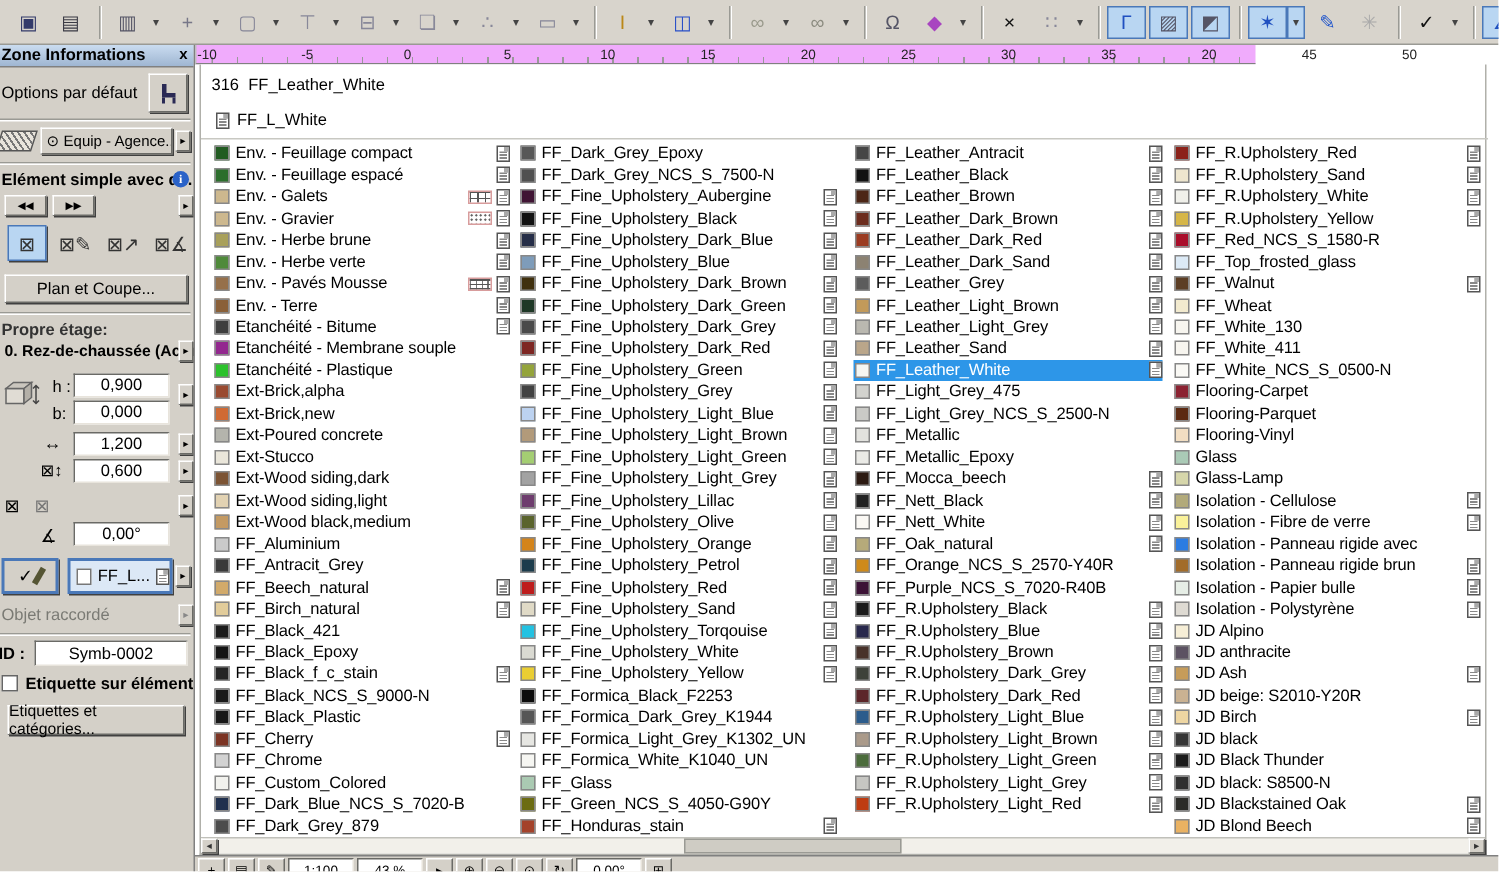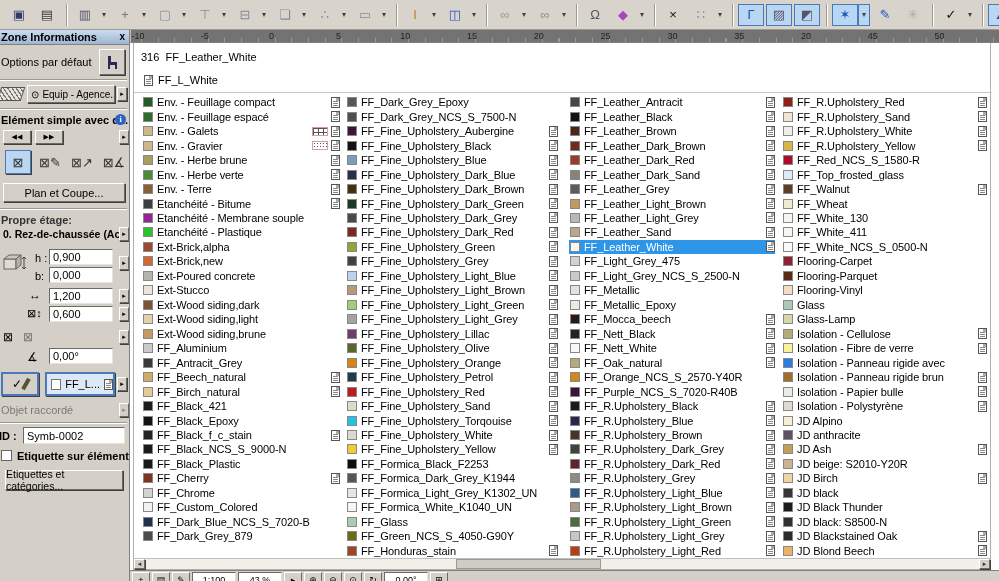--- a/index.html
+++ b/index.html
@@ -11,40 +11,40 @@
              border-bottom:1px solid #9a9a94; display:flex; align-items:center; padding-left:6px; }
   .tgroup { display:flex; align-items:center; margin-right:2px; }
   .tbtn { min-width:26px; height:22px; display:flex; align-items:center; justify-content:center;
           border:1px solid transparent; font-size:13px; line-height:1; }
   .tdd  { width:12px; height:22px; display:flex; align-items:center; justify-content:center;
           border:1px solid transparent; font-size:8px; color:#444; }
   .tbtn.act, .tdd.act { background:#b9d6f2; border:1px solid #4a78b8; }
   .tsep { width:2px; height:22px; border-left:1px solid #9a9a94; border-right:1px solid #ffffff; margin:0 4px; }
 
   
-  #ruler { position:absolute; left:130px; top:30px; width:869px; height:13px; background:#737373;
+  #ruler { position:absolute; left:130px; top:30px; width:707px; height:13px; background:#f0abfc;
            border-bottom:1px solid #808080; border-left:1px solid #c0c0c0; }
   #ruler .ticks { position:absolute; left:10px; right:0; bottom:0; height:4px;
            background:repeating-linear-gradient(to right, #999 0 1px, transparent 1px 16.7px); }
   .rnum { position:absolute; top:1px; transform:translateX(-50%); font-size:9px; color:#222; }
 
   
   #panel { position:absolute; left:0; top:30px; width:130px; height:551px; background:#d4d0c8;
            border-right:1px solid #808080; overflow:hidden; }
   #panel-inner { position:absolute; left:-3px; top:0; width:133px; height:551px; }
   #panel-title { position:absolute; left:0; top:0; width:133px; height:15px;
            background:linear-gradient(#cadcf0,#9fb6d2); border-bottom:1px solid #808080;
            font-weight:bold; font-size:11px; color:#000; padding:1px 0 0 4px; }
   #panel-close { position:absolute; right:5px; top:1px; font-size:10px; font-weight:bold; color:#000; }
   .plabel { position:absolute; font-size:11px; color:#000; white-space:nowrap; }
   .pgray  { color:#7a7a74; }
   .raised { background:#d4d0c8; border:1px solid; border-color:#fff #6a6a66 #6a6a66 #fff;
             box-shadow:1px 1px 0 #404040; display:flex; align-items:center; justify-content:center; }
   input.fld { background:#fff; border:1px solid; border-color:#6a6a66 #e8e4dc #e8e4dc #6a6a66;
-            font-size:11px; font-family:"Liberation Sans",sans-serif; padding:0 3px; width:100%; height:100%; }
+            font-size:11px; font-family:"Liberation Sans",sans-serif; padding:0 3px; width:100%; height:100%;text-align:center; }
   .flyout { position:absolute; width:10px; height:14px; font-size:7px; }
   .viewbtn { position:absolute; width:26px; height:24px; font-size:13px; color:#333; }
   .viewbtn.sel { background:#b9d6f2; border-color:#4a78b8; }
   .psep { position:absolute; left:2px; width:128px; height:2px; border-top:1px solid #9a9a94; border-bottom:1px solid #fff; }
   .infoicon { display:inline-block; width:11px; height:11px; border-radius:50%; background:#2a62c8; color:#fff;
             font-size:8px; font-weight:bold; text-align:center; line-height:11px; font-family:"Liberation Serif",serif; }
 
   
   #main { position:absolute; left:130px; top:43px; width:869px; height:538px; background:#fff; }
   #popup { position:absolute; left:3px; top:0; width:858px; height:527px; background:#fff;
@@ -408,20 +408,26 @@
           <div class="mrow" title="Env. - Herbe brune">
             <span class="sw" style="background: rgb(168, 160, 90);"></span>
             <span class="mname">Env. - Herbe brune</span>
             <span class="doc"></span>
           </div>
           <div class="mrow" title="Env. - Herbe verte">
             <span class="sw" style="background: rgb(79, 138, 58);"></span>
             <span class="mname">Env. - Herbe verte</span>
             <span class="doc"></span>
           </div>
+          <div class="mrow" title="Env. - Pavés Mousse">
+            <span class="sw" style="background: rgb(150, 112, 74);"></span>
+            <span class="mname">Env. - Pavés Mousse</span>
+            <span class="hatch brick"></span>
+            <span class="doc"></span>
+          </div>
           <div class="mrow" title="Env. - Terre">
             <span class="sw" style="background: rgb(138, 96, 56);"></span>
             <span class="mname">Env. - Terre</span>
             <span class="doc"></span>
           </div>
           <div class="mrow" title="Etanchéité - Bitume">
             <span class="sw" style="background: rgb(62, 62, 62);"></span>
             <span class="mname">Etanchéité - Bitume</span>
             <span class="doc"></span>
           </div>
@@ -452,21 +458,21 @@
           <div class="mrow" title="Ext-Wood siding,dark">
             <span class="sw" style="background: rgb(124, 84, 52);"></span>
             <span class="mname">Ext-Wood siding,dark</span>
           </div>
           <div class="mrow" title="Ext-Wood siding,light">
             <span class="sw" style="background: rgb(226, 210, 178);"></span>
             <span class="mname">Ext-Wood siding,light</span>
           </div>
           <div class="mrow" title="Ext-Wood siding,medium">
             <span class="sw" style="background: rgb(196, 154, 98);"></span>
-            <span class="mname">Ext-Wood siding,brune</span>
+            <span class="mname">Ext-Wood black,medium</span>
           </div>
           <div class="mrow" title="FF_Aluminium">
             <span class="sw" style="background: rgb(202, 202, 202);"></span>
             <span class="mname">FF_Aluminium</span>
           </div>
           <div class="mrow" title="FF_Antracit_Grey">
             <span class="sw" style="background: rgb(58, 58, 58);"></span>
             <span class="mname">FF_Antracit_Grey</span>
           </div>
           <div class="mrow" title="FF_Beech_natural">
@@ -534,28 +540,28 @@
           <div class="mrow" title="FF_Fine_Upholstery_Aubergine">
             <span class="sw" style="background: rgb(64, 20, 52);"></span>
             <span class="mname">FF_Fine_Upholstery_Aubergine</span>
             <span class="doc"></span>
           </div>
           <div class="mrow" title="FF_Fine_Upholstery_Black">
             <span class="sw" style="background: rgb(18, 18, 18);"></span>
             <span class="mname">FF_Fine_Upholstery_Black</span>
             <span class="doc"></span>
           </div>
+          <div class="mrow" title="FF_Fine_Upholstery_Dark_Blue">
+            <span class="sw" style="background: rgb(38, 46, 72);"></span>
+            <span class="mname">FF_Fine_Upholstery_Dark_Blue</span>
+            <span class="doc"></span>
+          </div>
           <div class="mrow" title="FF_Fine_Upholstery_Blue">
             <span class="sw" style="background: rgb(126, 156, 186);"></span>
             <span class="mname">FF_Fine_Upholstery_Blue</span>
-            <span class="doc"></span>
-          </div>
-          <div class="mrow" title="FF_Fine_Upholstery_Dark_Blue">
-            <span class="sw" style="background: rgb(38, 46, 72);"></span>
-            <span class="mname">FF_Fine_Upholstery_Dark_Blue</span>
             <span class="doc"></span>
           </div>
           <div class="mrow" title="FF_Fine_Upholstery_Dark_Brown">
             <span class="sw" style="background: rgb(64, 48, 14);"></span>
             <span class="mname">FF_Fine_Upholstery_Dark_Brown</span>
             <span class="doc"></span>
           </div>
           <div class="mrow" title="FF_Fine_Upholstery_Dark_Green">
             <span class="sw" style="background: rgb(30, 56, 38);"></span>
             <span class="mname">FF_Fine_Upholstery_Dark_Green</span>
@@ -792,25 +798,20 @@
             <span class="doc"></span>
           </div>
           <div class="mrow" title="FF_R.Upholstery_Dark_Grey">
             <span class="sw" style="background: rgb(62, 66, 58);"></span>
             <span class="mname">FF_R.Upholstery_Dark_Grey</span>
             <span class="doc"></span>
           </div>
           <div class="mrow" title="FF_R.Upholstery_Dark_Red">
             <span class="sw" style="background: rgb(92, 38, 42);"></span>
             <span class="mname">FF_R.Upholstery_Dark_Red</span>
-            <span class="doc"></span>
-          </div>
-          <div class="mrow" title="FF_R.Upholstery_Grey">
-            <span class="sw" style="background: rgb(140, 140, 132);"></span>
-            <span class="mname">FF_R.Upholstery_Grey</span>
             <span class="doc"></span>
           </div>
           <div class="mrow" title="FF_R.Upholstery_Light_Blue">
             <span class="sw" style="background: rgb(44, 92, 140);"></span>
             <span class="mname">FF_R.Upholstery_Light_Blue</span>
             <span class="doc"></span>
           </div>
           <div class="mrow" title="FF_R.Upholstery_Light_Brown">
             <span class="sw" style="background: rgb(170, 154, 138);"></span>
             <span class="mname">FF_R.Upholstery_Light_Brown</span>

